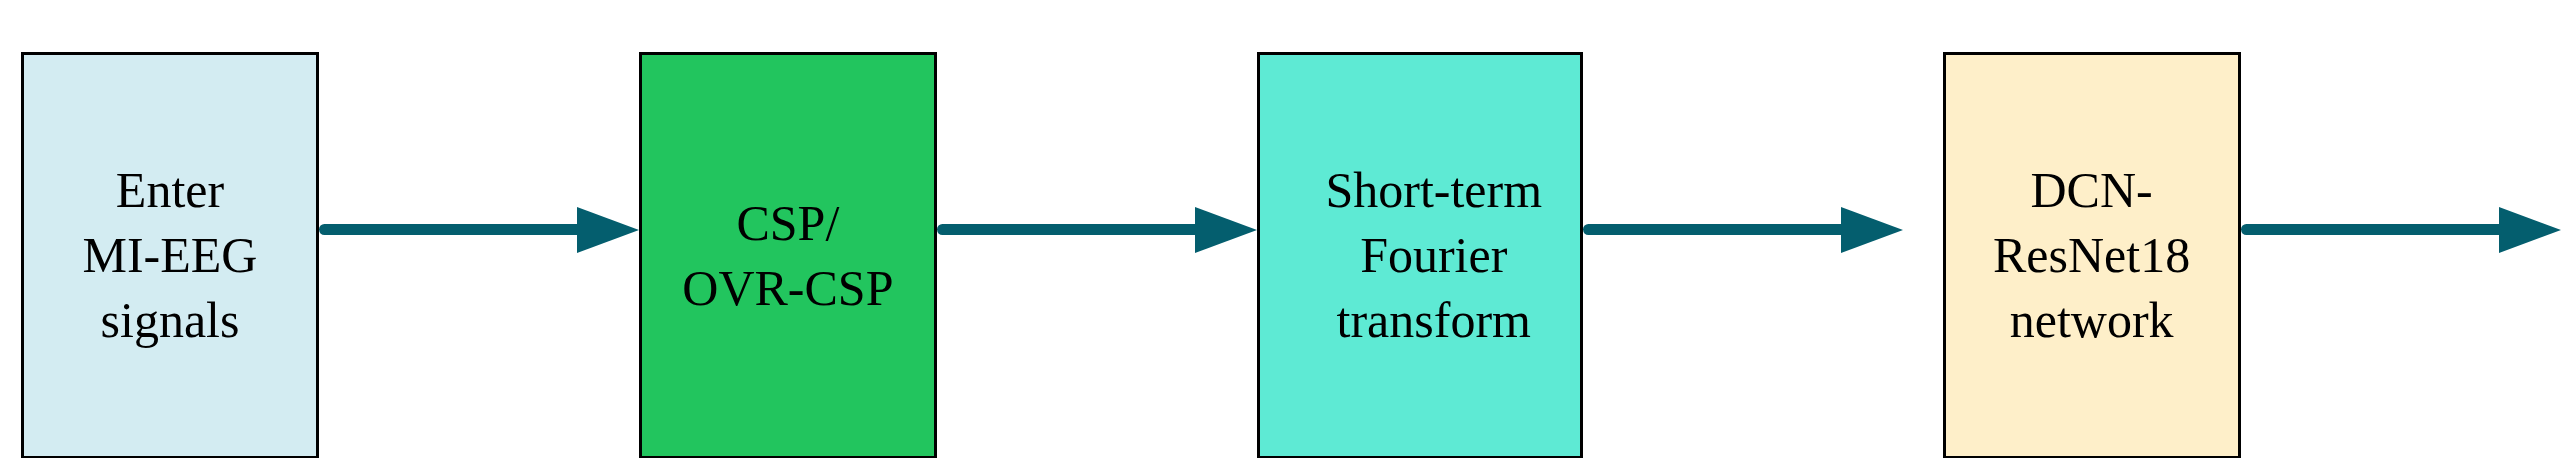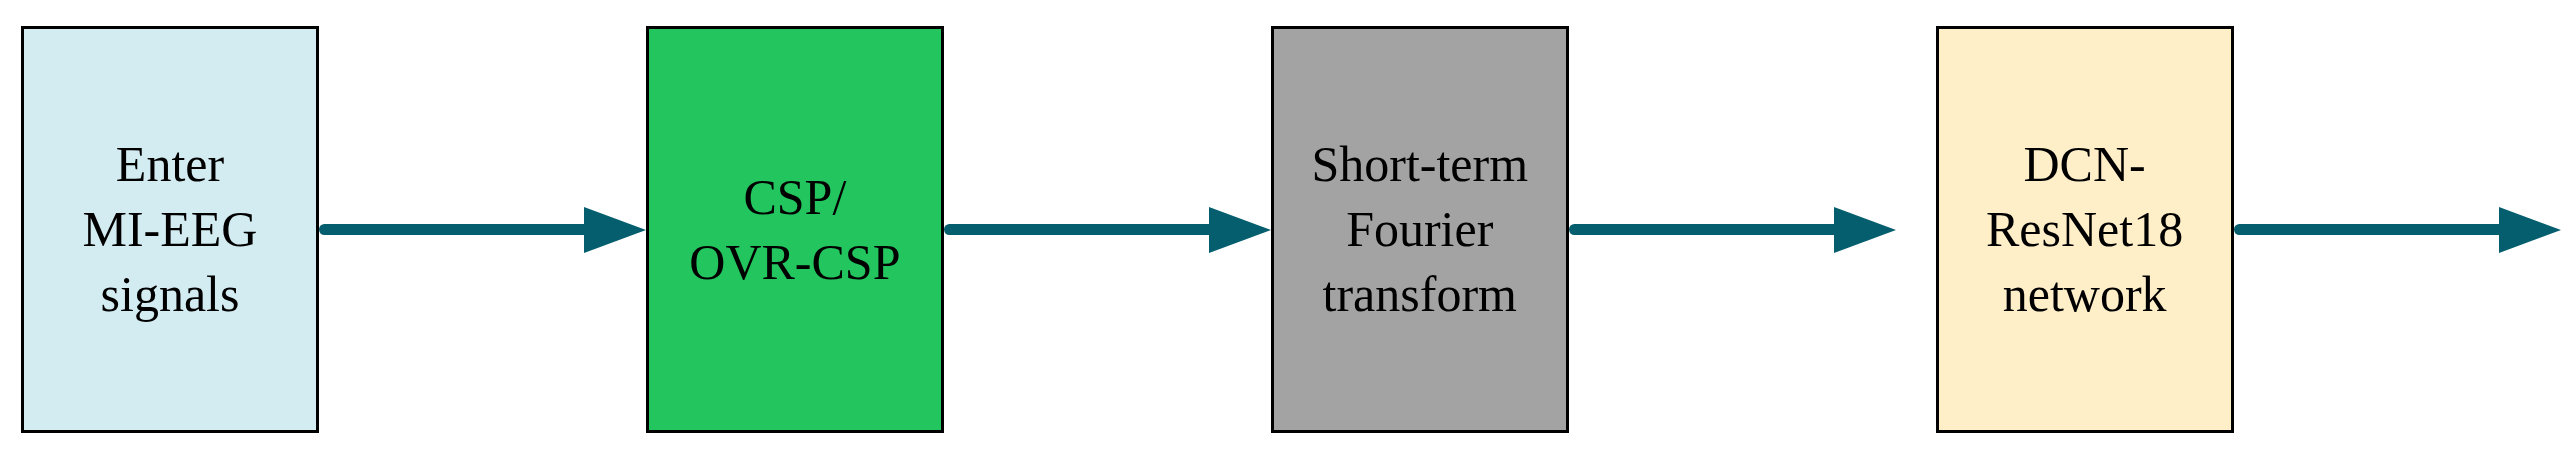--- a/index.html
+++ b/index.html
@@ -5,21 +5,21 @@
   html, body {
     margin: 0;
     padding: 0;
     background: #ffffff;
   }
   .figure {
     width: 2576px;
     height: 459px;
     background: #ffffff;
     display: flex;
-    align-items: center;
+    align-items: flex-end;
     box-sizing: border-box;
     padding-left: 21px;
     padding-right: 15.5px;
     font-family: "Liberation Serif", "DejaVu Serif", serif;
   }
   .box {
     flex: 0 0 auto;
     width: 292px;
     height: 401px;
     border: 3.9px solid #000000;
@@ -79,21 +79,21 @@
   <div class="box" style="background-color: #22c55e;">
     <span class="box-label">CSP/
 OVR-CSP</span>
   </div>
 
   <div class="arrow">
     <div class="arrow-shaft" style="background-color: rgb(4, 94, 110);"></div>
     <div class="arrow-head" style="border-left-color: rgb(4, 94, 110);"></div>
   </div>
 
-  <div class="box" style="background-color: #a3a3a3;">
+  <div class="box" style="background-color: #5eead4; padding-left: 28px;">
     <span class="box-label">Short-term
 Fourier
 transform</span>
   </div>
 
   <div class="arrow">
     <div class="arrow-shaft" style="background-color: rgb(4, 94, 110);"></div>
     <div class="arrow-head" style="border-left-color: rgb(4, 94, 110);"></div>
   </div>
 

